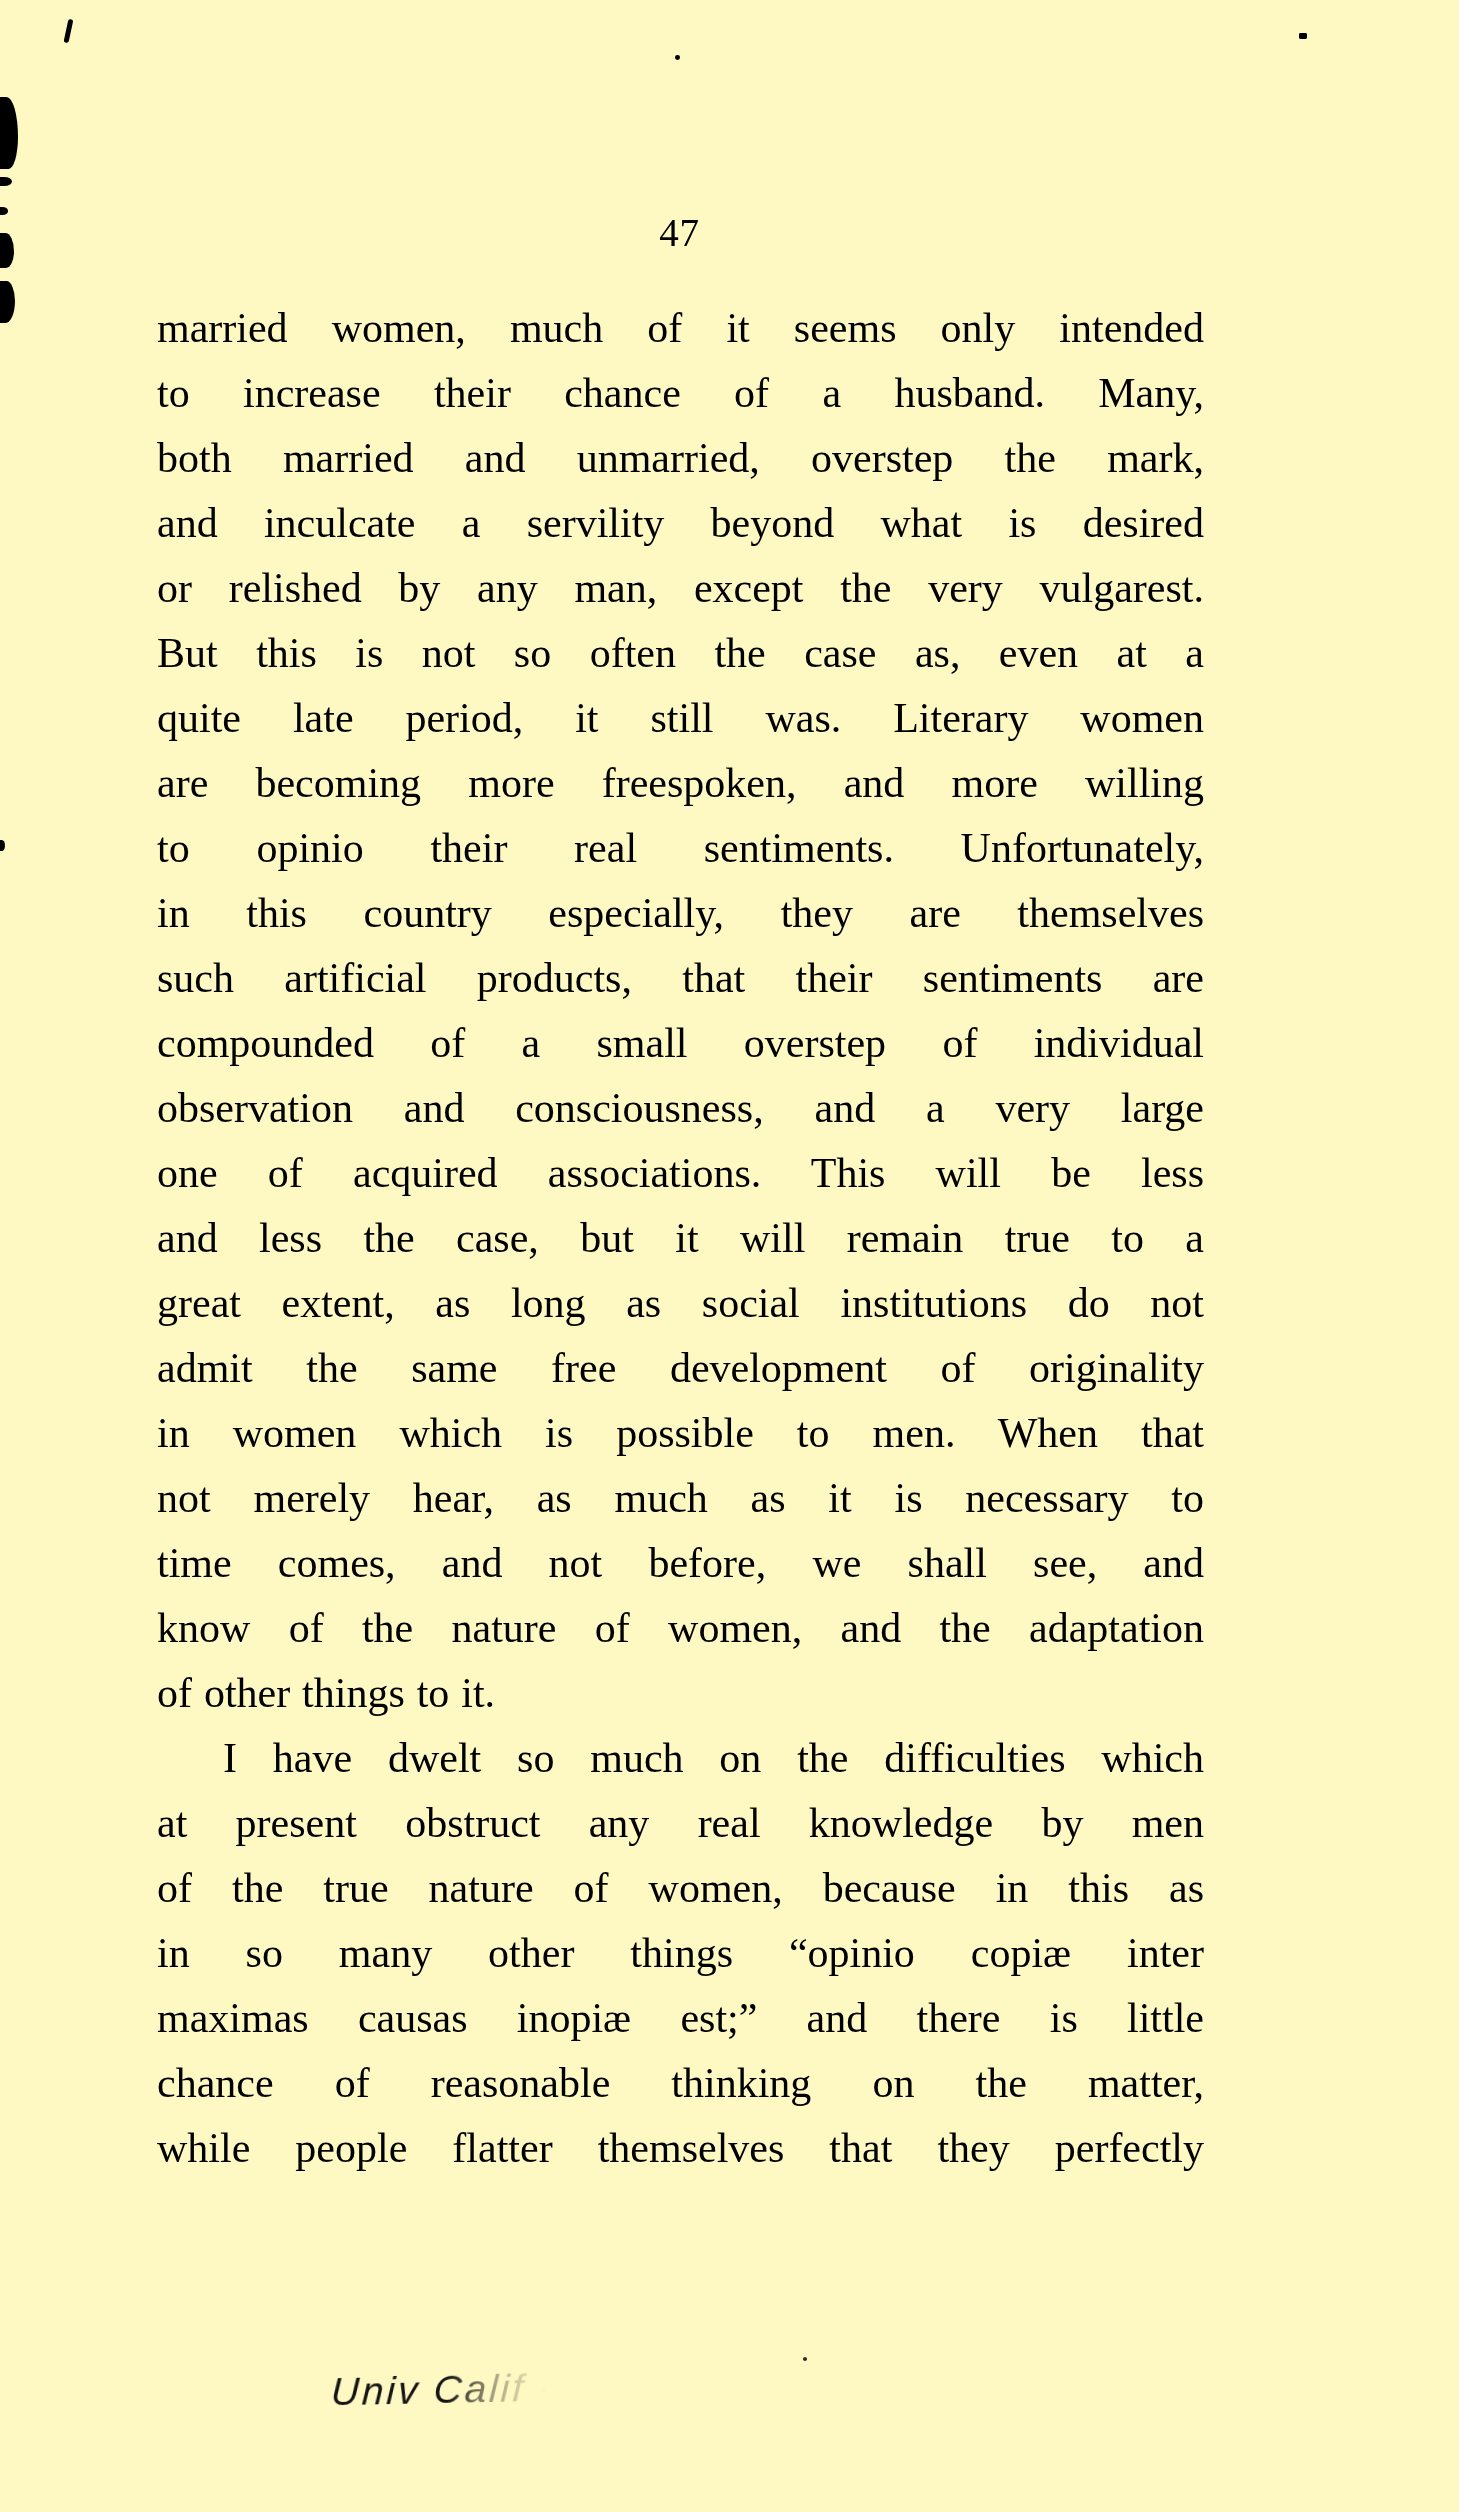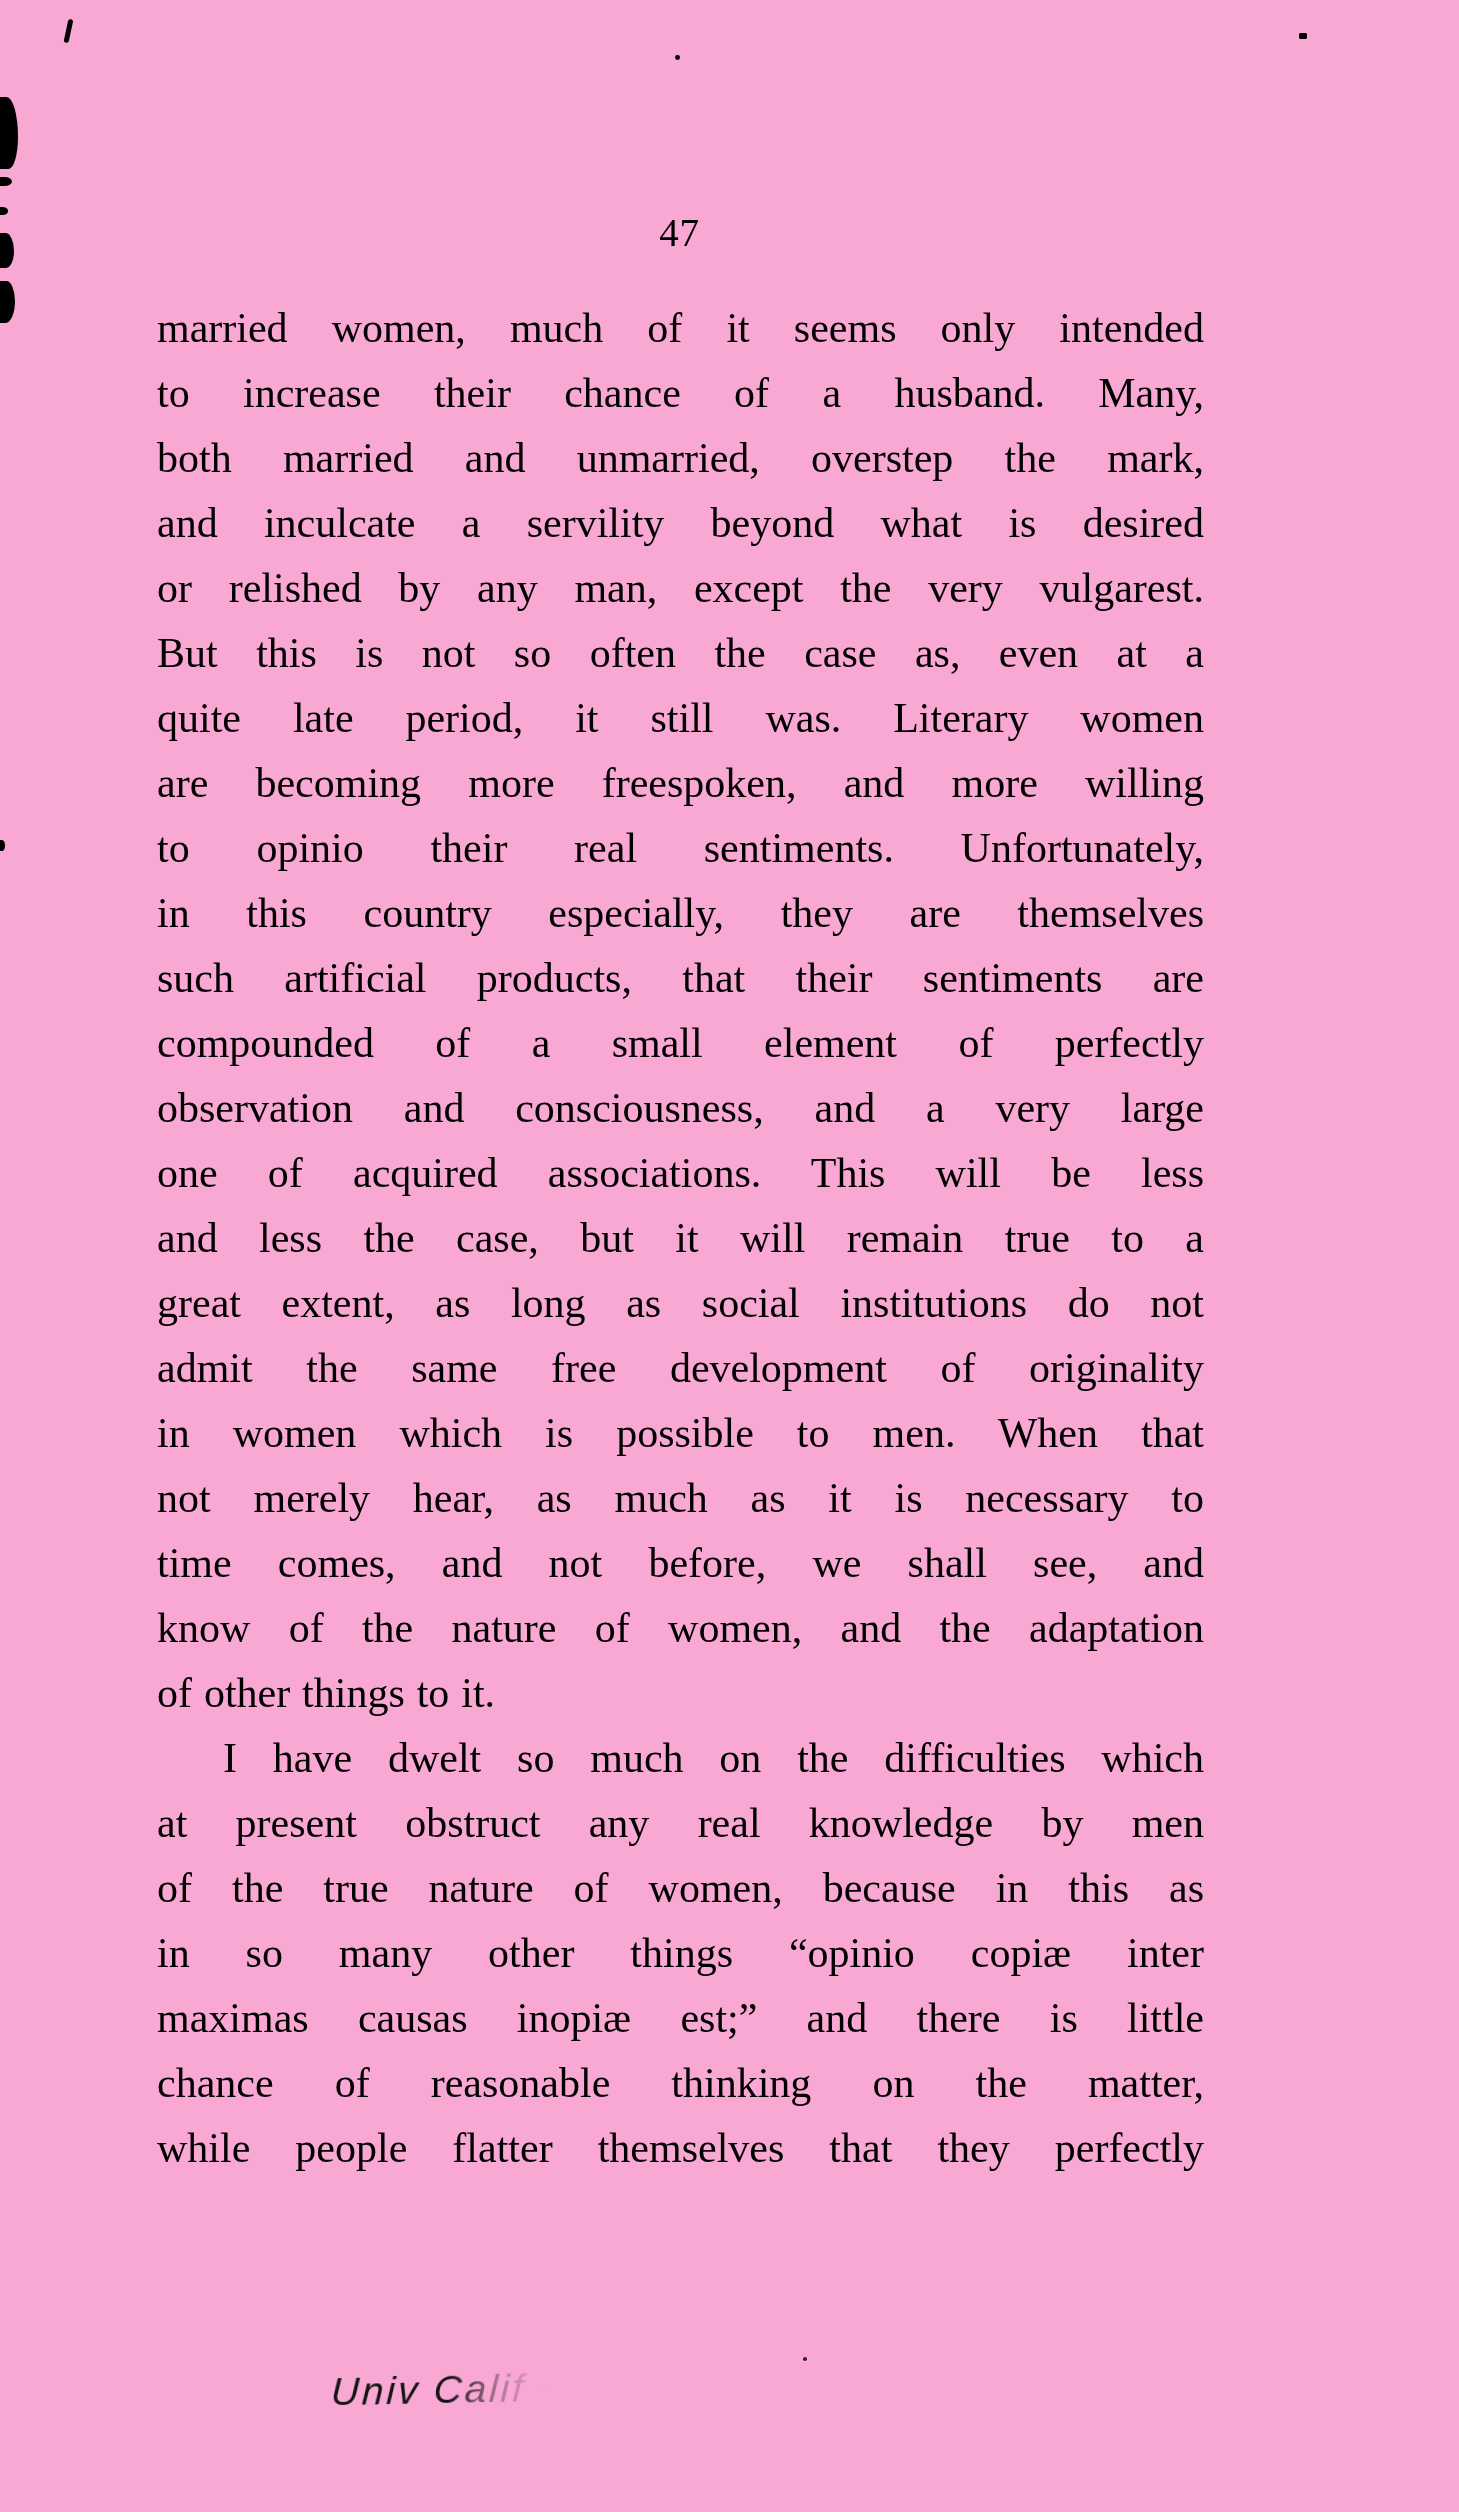--- a/index.html
+++ b/index.html
@@ -4,21 +4,21 @@
 <style>
   html, body {
     margin: 0;
     padding: 0;
     background: #ffffff;
   }
   .page {
     position: relative;
     width: 1459px;
     height: 2512px;
-    background: #f9a8d4;
+    background: #fef9c3;
     overflow: hidden;
     font-family: "Liberation Serif", "DejaVu Serif", serif;
     color: #000000;
   }
 
   
   .artifact { position: absolute; background: #000000; }
   .mark-top-left   { left: 66px;  top: 19.4px;  width: 4.8px;  height: 23.5px; border-radius: 2.8px; transform: rotate(12deg); }
   .dot-top-center  { left: 675px; top: 55px;  width: 4.8px;  height: 4.8px;  border-radius: 50%; }
   .dot-top-right   { left: 1299px; top: 33px; width: 7.6px; height: 6.2px;  border-radius: 1.4px; }
@@ -101,21 +101,21 @@
       <div class="line">to increase their chance of a husband.  Many,</div>
       <div class="line">both married and unmarried, overstep the mark,</div>
       <div class="line">and inculcate a servility beyond what is desired</div>
       <div class="line">or relished by any man, except the very vulgarest.</div>
       <div class="line">But this is not so often the case as, even at a</div>
       <div class="line">quite late period, it still was.  Literary women</div>
       <div class="line">are becoming more freespoken, and more willing</div>
       <div class="line">to opinio their real sentiments.  Unfortunately,</div>
       <div class="line">in this country especially, they are themselves</div>
       <div class="line">such artificial products, that their sentiments are</div>
-      <div class="line">compounded of a small element of perfectly</div>
+      <div class="line">compounded of a small overstep of individual</div>
       <div class="line">observation and consciousness, and a very large</div>
       <div class="line">one of acquired associations.  This will be less</div>
       <div class="line">and less the case, but it will remain true to a</div>
       <div class="line">great extent, as long as social institutions do not</div>
       <div class="line">admit the same free development of originality</div>
       <div class="line">in women which is possible to men.  When that</div>
       <div class="line">not merely hear, as much as it is necessary to</div>
       <div class="line">time comes, and not before, we shall see, and</div>
       <div class="line">know of the nature of women, and the adaptation</div>
       <div class="line no-justify">of other things to it.</div>

